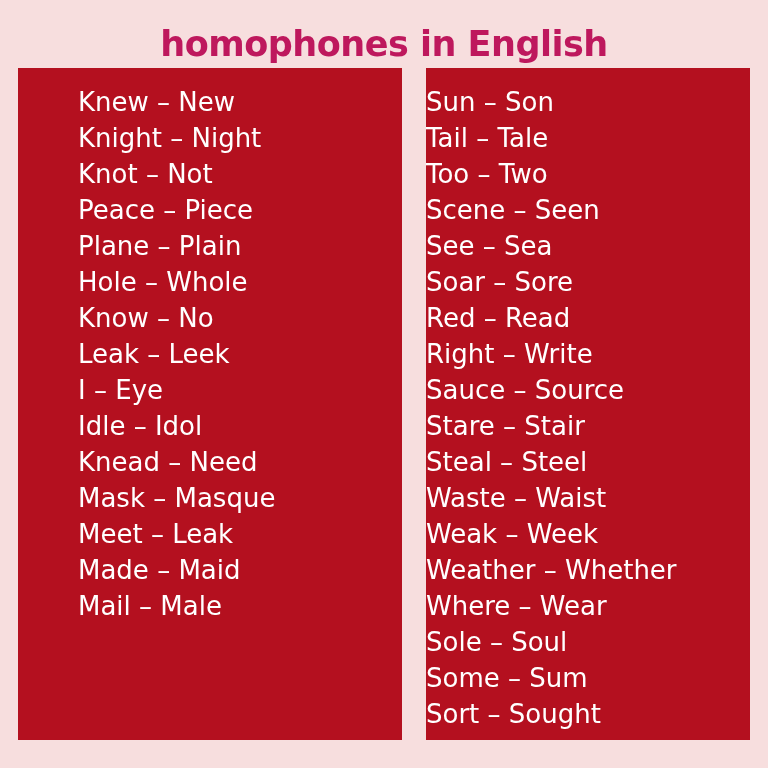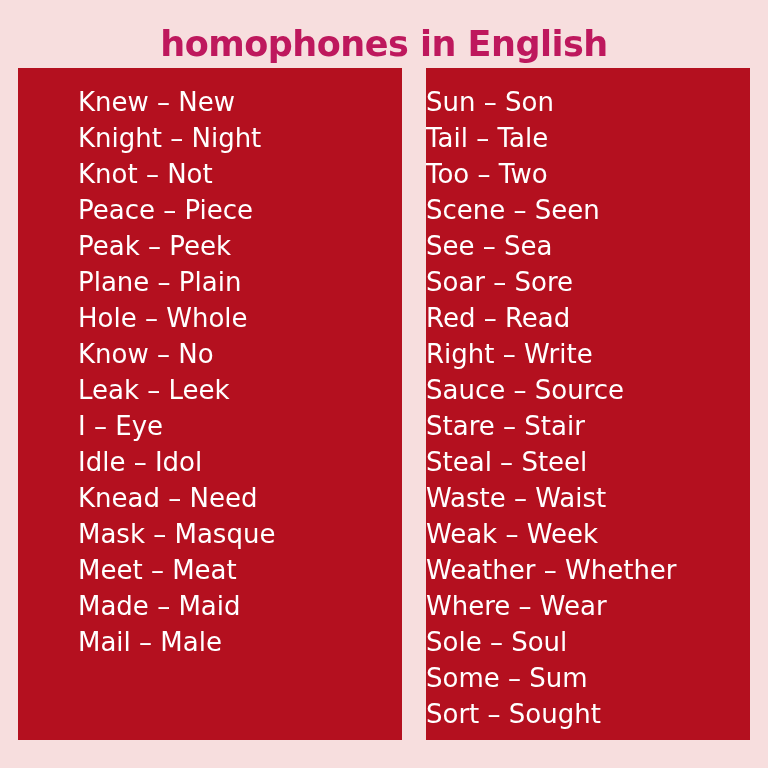--- a/index.html
+++ b/index.html
@@ -63,30 +63,29 @@
 
   <h1 class="title">homophones in English</h1>
 
   <div class="columns">
 
     <div class="card left">
       <div class="entry">Knew – New</div>
       <div class="entry">Knight – Night</div>
       <div class="entry">Knot – Not</div>
       <div class="entry">Peace – Piece</div>
-      <div class="entry">Peak – Peek</div>
       <div class="entry">Plane – Plain</div>
       <div class="entry">Hole – Whole</div>
       <div class="entry">Know – No</div>
       <div class="entry">Leak – Leek</div>
       <div class="entry">I – Eye</div>
       <div class="entry">Idle – Idol</div>
       <div class="entry">Knead – Need</div>
       <div class="entry">Mask – Masque</div>
-      <div class="entry">Meet – Meat</div>
+      <div class="entry">Meet – Leak</div>
       <div class="entry">Made – Maid</div>
       <div class="entry">Mail – Male</div>
     </div>
 
     <div class="card right">
       <div class="entry">Sun – Son</div>
       <div class="entry">Tail – Tale</div>
       <div class="entry">Too – Two</div>
       <div class="entry">Scene – Seen</div>
       <div class="entry">See – Sea</div>

